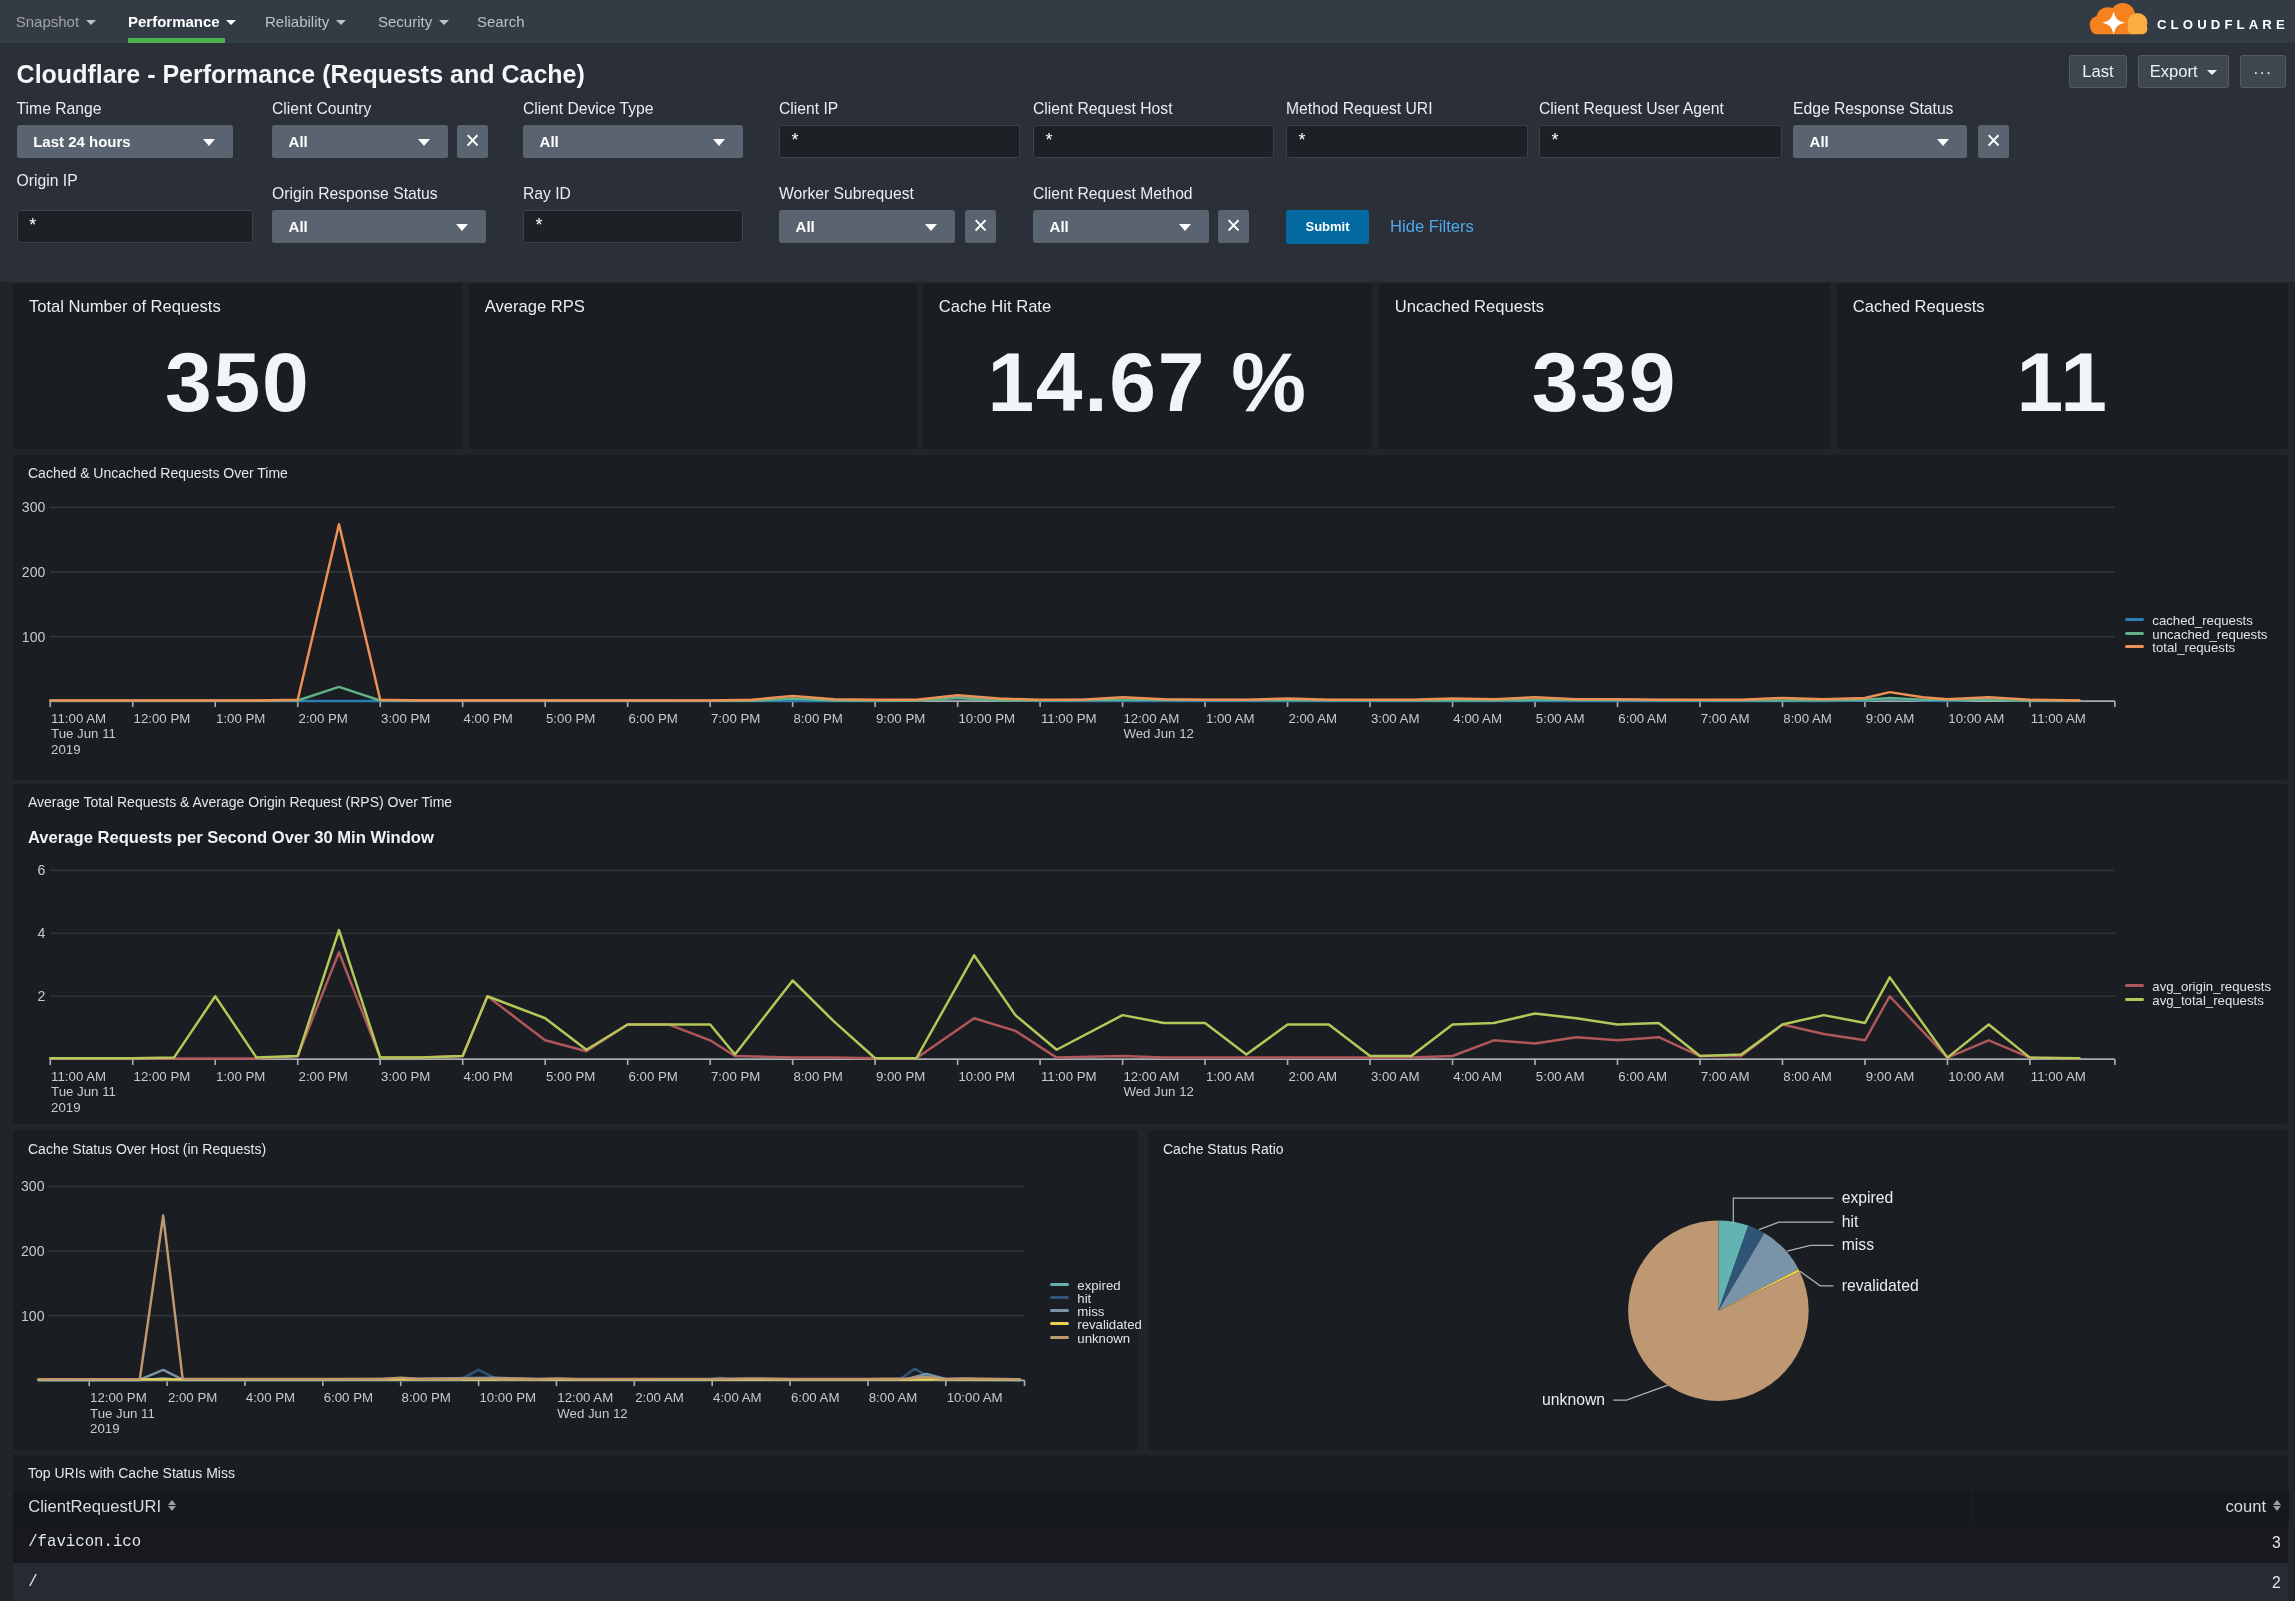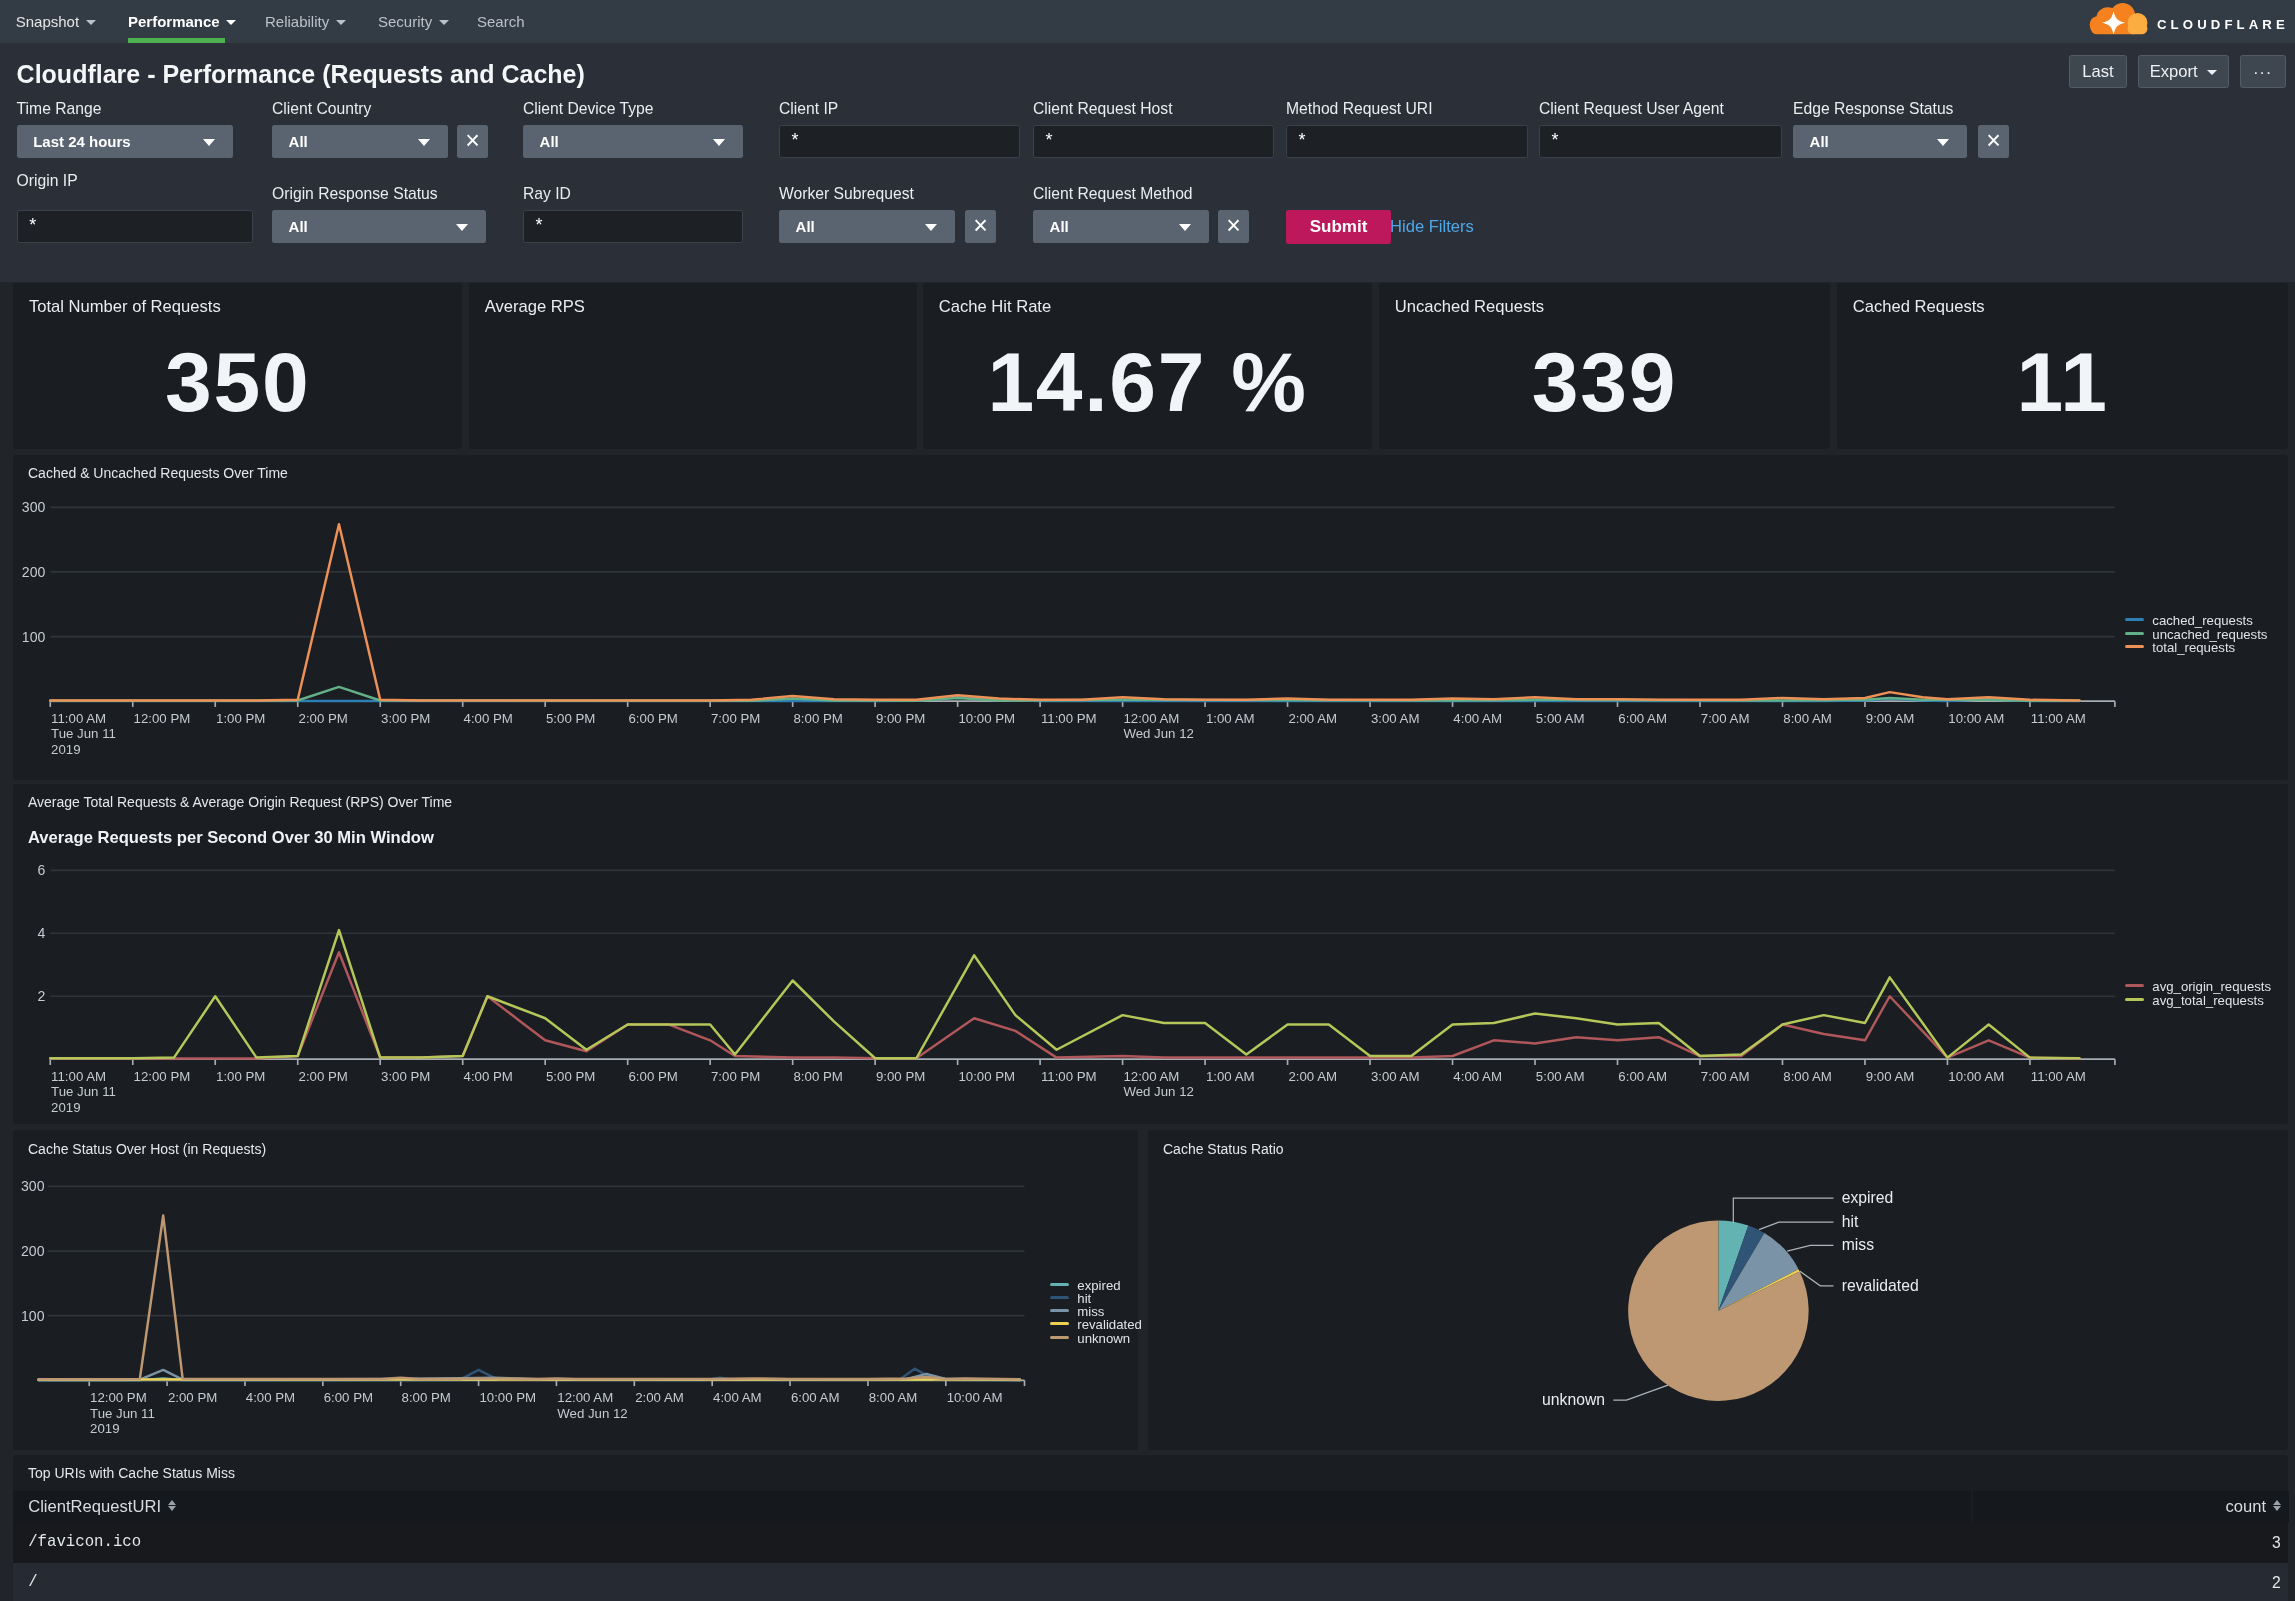--- a/index.html
+++ b/index.html
@@ -12,21 +12,21 @@
 .ptitle{position:absolute;font-size:14px;color:#e4e8eb;white-space:nowrap}
 .ctitle{position:absolute;font-size:16.6px;color:#e9edf0;white-space:nowrap}
 .big{position:absolute;width:100%;text-align:center;font-size:84px;font-weight:bold;color:#f2f5f7;letter-spacing:1.7px}
 .btn{position:absolute;background:#3e4650;border:0.8px solid #525b66;border-radius:2.5px;height:33px;color:#eef1f3;font-size:16.6px;line-height:31px;text-align:center}
 .leg{position:absolute;white-space:nowrap;font-size:13.2px;color:#e0e4e7;line-height:13.2px}
 .leg .sw{display:inline-block;width:19px;height:3.3px;border-radius:1.7px;vertical-align:middle;margin-right:8.3px;position:relative;top:-1.7px}
 .navitem{position:absolute;top:0;height:43px;line-height:43px;font-size:15px;color:#bac1c8;white-space:nowrap}
 .ncar{display:inline-block;width:0;height:0;border-left:5px solid transparent;border-right:5px solid transparent;border-top:5.8px solid #bac1c8;margin-left:6.6px;position:relative;top:-1.7px}
 </style></head><body>
 <div class="abs" style="left:0;top:0;width:2295px;height:43px;background:#333b45"></div>
-<div class="navitem" style="left:15.7px;color:#e5e5e5">Snapshot<span class="ncar"></span></div>
+<div class="navitem" style="left:15.7px;color:#a3a3a3">Snapshot<span class="ncar"></span></div>
 <div class="navitem" style="left:128px;color:#ffffff;font-weight:bold">Performance<span class="ncar" style="border-top-color:#fff"></span></div>
 <div class="navitem" style="left:265px;color:#bac1c8">Reliability<span class="ncar"></span></div>
 <div class="navitem" style="left:378px;color:#bac1c8">Security<span class="ncar"></span></div>
 <div class="navitem" style="left:477px;color:#bac1c8">Search</div>
 <div class="abs" style="left:128px;top:38px;width:97px;height:5px;background:#4db150"></div>
 <svg class="abs" style="left:2088px;top:3.3px" width="66" height="33" viewBox="0 0 80 40">
 <circle cx="24" cy="19" r="14" fill="#f6821f"></circle>
 <circle cx="42" cy="15" r="15" fill="#f6821f"></circle>
 <circle cx="12" cy="26" r="10" fill="#f6821f"></circle>
 <rect x="3" y="22" width="60" height="16" rx="8" fill="#f6821f"></rect>
@@ -63,21 +63,21 @@
 <div class="inp" style="left:1539px;top:125px;width:243px">*</div>
 <div class="sel" style="left:1793px;top:125px;width:174px">All<span class="car"></span></div>
 <div class="xbtn" style="left:1978px;top:125px">×</div>
 <div class="inp" style="left:16.6px;top:210px;width:236px">*</div>
 <div class="sel" style="left:272px;top:210px;width:214px">All<span class="car"></span></div>
 <div class="inp" style="left:523px;top:210px;width:220px">*</div>
 <div class="sel" style="left:779px;top:210px;width:176px">All<span class="car"></span></div>
 <div class="xbtn" style="left:965px;top:210px">×</div>
 <div class="sel" style="left:1033px;top:210px;width:176px">All<span class="car"></span></div>
 <div class="xbtn" style="left:1218px;top:210px">×</div>
-<div class="abs" style="left:1286px;top:210px;width:105px;height:34px;background:#be185d;border-radius:2.5px;color:#fff;font-weight:bold;font-size:17px;line-height:34px;text-align:center">Submit</div>
+<div class="abs" style="left:1286px;top:210px;width:83px;height:34px;background:#0369a1;border-radius:2.5px;color:#fff;font-weight:bold;font-size:13px;line-height:34px;text-align:center">Submit</div>
 <div class="abs" style="left:1390px;top:217px;font-size:16.6px;color:#4fa8ea">Hide Filters</div>
 <div class="panel" style="left:13.2px;top:283px;width:449px;height:166px">
     <div class="ctitle" style="left:15.7px;top:14px">Total Number of Requests</div>
     <div class="big" style="left:0;top:51px">350</div>
   </div>
 <div class="panel" style="left:469px;top:283px;width:448px;height:166px">
     <div class="ctitle" style="left:15.7px;top:14px">Average RPS</div>
   </div>
 <div class="panel" style="left:923px;top:283px;width:449px;height:166px">
     <div class="ctitle" style="left:15.7px;top:14px">Cache Hit Rate</div>

